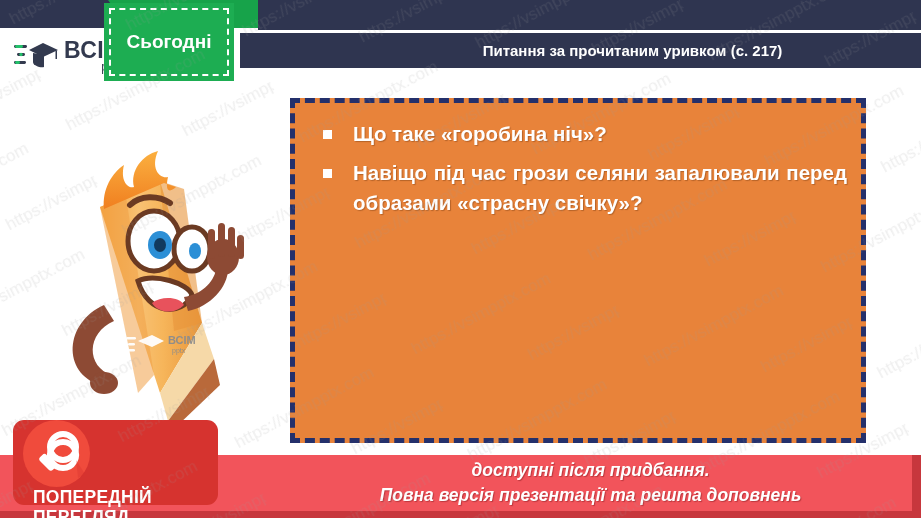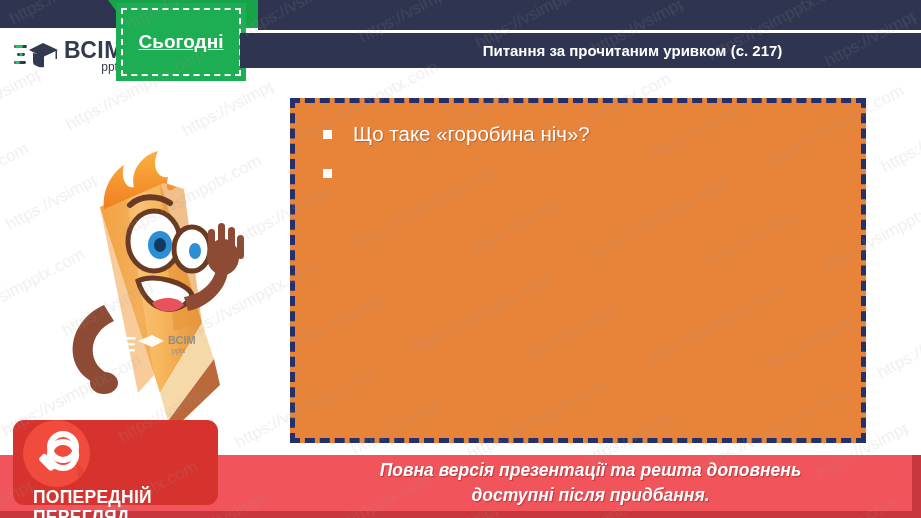--- a/index.html
+++ b/index.html
@@ -66,33 +66,32 @@
     position: absolute;
     left: 108px; top: 0;
     width: 150px; height: 30px;
     background: #17a34a;
     clip-path: polygon(0 0, 100% 0, 100% 100%, 22px 100%);
   }
 
   
   .date-badge {
     position: absolute;
-    left: 116px; top: 3px;
+    left: 104px; top: 3px;
     width: 130px; height: 78px;
     background: #1dad52;
     box-sizing: border-box;
     display: flex;
     flex-direction: column;
     align-items: center;
     justify-content: center;
     color: #ffffff;
     font-size: 19px;
     font-weight: bold;
     line-height: 1.45;
-    text-decoration: underline;
   }
   .date-badge::after {
     content: "";
     position: absolute;
     left: 5px; top: 5px; right: 5px; bottom: 5px;
     border: 2px dashed #ffffff;
     pointer-events: none;
   }
   .date-badge span { position: relative; z-index: 2; }
 
@@ -124,21 +123,21 @@
     list-style: none;
     margin: 0;
     padding: 0;
   }
   .q-item {
     position: relative;
     padding-left: 44px;
     margin-bottom: 9px;
     color: #ffffff;
     font-size: 20.5px;
-    font-weight: normal;
+    font-weight: bold;
     line-height: 1.46;
     text-align: justify;
     text-align-last: left;
     text-shadow: 1px 1px 1px rgba(90,40,10,.35);
   }
   .q-item.justified {
     text-align: justify;
   }
   .q-bullet {
     position: absolute;
@@ -275,20 +274,21 @@
   </div>
 
   <div class="content-box">
     <ul class="q-list">
       <li class="q-item">
         <span class="q-bullet"></span>
         <span>Що таке «горобина ніч»?</span>
       </li>
       <li class="q-item justified">
         <span class="q-bullet"></span>
+        <span>Навіщо під час грози селяни запалювали перед образами «страсну свічку»?</span>
       </li>
     </ul>
   </div>
 
   <div class="mascot">
     <svg width="210" height="285" viewBox="0 0 210 285">
       <defs>
         <linearGradient id="pbody" x1="0" y1="0" x2="1" y2="0">
           <stop offset="0%" stop-color="#f5a33c"></stop>
           <stop offset="38%" stop-color="#f8c173"></stop>
@@ -345,22 +345,22 @@
         <text x="126" y="199" font-family="Liberation Sans, sans-serif" font-size="11" font-weight="bold" fill="#8c8c8c">ВСІМ</text>
         <text x="130" y="208" font-family="Liberation Sans, sans-serif" font-size="7" fill="#8c8c8c">pptx</text>
       </g>
     </svg>
   </div>
 
   <div class="bottom-banner">
     <div class="strip"></div>
   </div>
   <div class="banner-text">
+    <span>доступні після придбання.</span>
     <span>Повна версія презентації та решта доповнень</span>
-    <span>доступні після придбання.</span>
   </div>
 
   <div class="preview-badge">
     <span class="mag-circle">
       <svg width="67" height="67" viewBox="0 0 67 67">
         <path d="M40 22 a13 13 0 1 0 .01 0" fill="none" stroke="#ffffff" stroke-width="6"></path>
         <circle cx="40" cy="27" r="13" fill="none" stroke="#ffffff" stroke-width="6"></circle>
         <rect x="16" y="38" width="18" height="9" rx="3" transform="rotate(45 25 42)" fill="#ffffff"></rect>
         <path d="M53 40 L62 54 L55 58 Z" fill="#d6332f" opacity=".35"></path>
       </svg>

